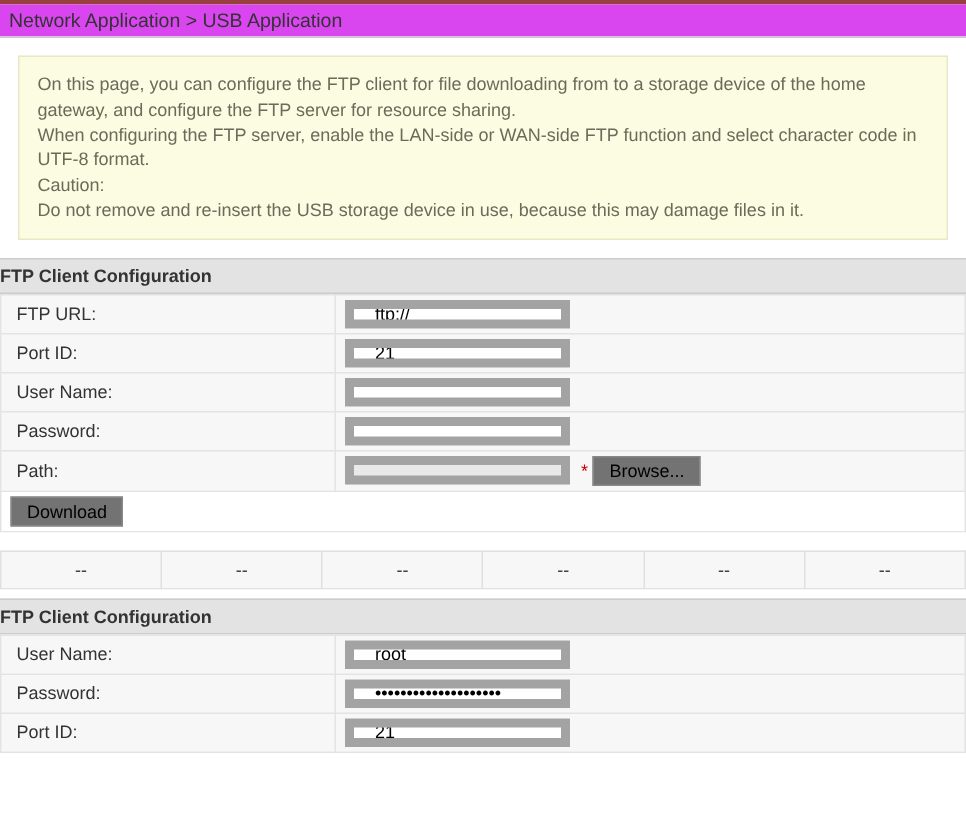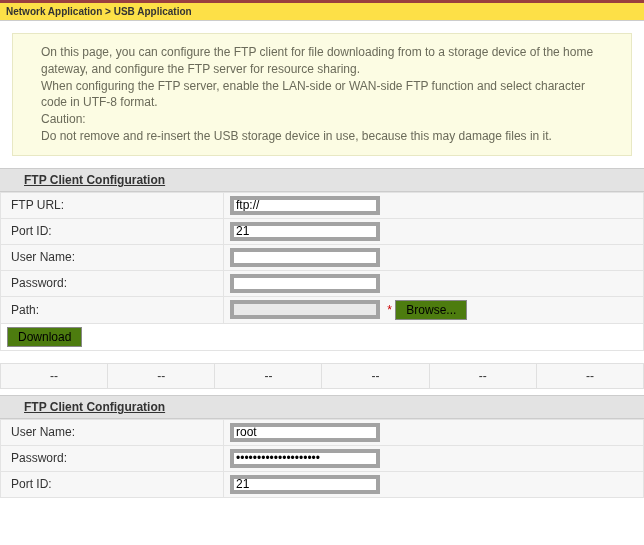--- a/index.html
+++ b/index.html
@@ -10,43 +10,42 @@
     font-size: 12px;
     color: #333;
     background: #fff;
     width: 644px;
   }
   .top-bar {
     height: 3px;
     background: #9a3f3f;
   }
   .breadcrumb {
-    background: #fde047;
+    background: #d946ef;
     padding: 3px 6px;
-    font-size: 10px;
+    font-size: 13px;
     color: #333;
-    font-weight: bold;
+    font-weight: normal;
     border-bottom: 1px solid #ccc;
   }
   .info-box {
     margin: 12px;
     background: #fcfce3;
     border: 1px solid #e8e8c4;
-    padding: 10px 28px;
+    padding: 10px 12px;
     color: #6b6b5a;
     line-height: 1.4;
   }
   .section-header {
     background: #e3e3e3;
-    padding: 4px 24px;
+    padding: 4px 0;
     font-weight: bold;
     color: #333;
     border-top: 1px solid #ccc;
     border-bottom: 1px solid #ccc;
-    text-decoration: underline;
   }
   table.form-table {
     width: 100%;
     border-collapse: collapse;
   }
   table.form-table td {
     border: 1px solid #e3e3e3;
     background: #f7f7f7;
     padding: 3px 6px;
     height: 26px;
@@ -55,36 +54,36 @@
   table.form-table td.label-cell {
     width: 223px;
     padding-left: 10px;
   }
   table.form-table td.input-cell {
     background: #f7f7f7;
   }
   input[type="text"], input[type="password"], select {
     font-family: Arial, sans-serif;
     font-size: 12px;
-    border: 4px solid #a3a3a3;
-    padding: 1px 2px;
+    border: 6px solid #a3a3a3;
+    padding: 1px 14px;
     height: 19px;
     background: #fff;
   }
   input[type="text"].readonly {
     background: #e9e9e9;
   }
   .wide-input { width: 150px; }
   .asterisk { color: #c00; margin-left: 4px; }
   button {
     font-family: Arial, sans-serif;
     font-size: 12px;
     padding: 2px 10px;
     border: 1px solid #888;
-    background: #4d7c0f;
+    background: #737373;
     cursor: pointer;
   }
   .button-row td {
     background: #fff !important;
     border: none;
     padding: 6px 6px 6px 200px;
   }
   table.data-table {
     width: 100%;
     border-collapse: collapse;

